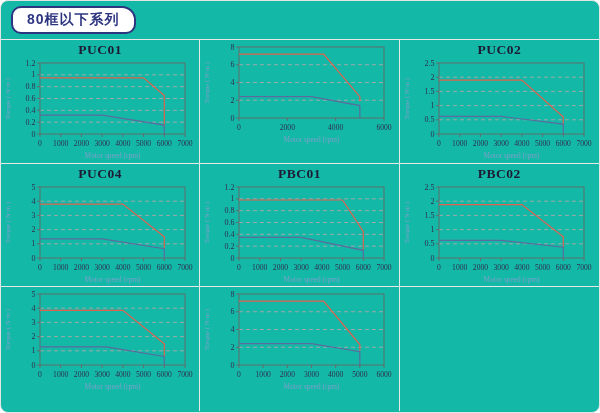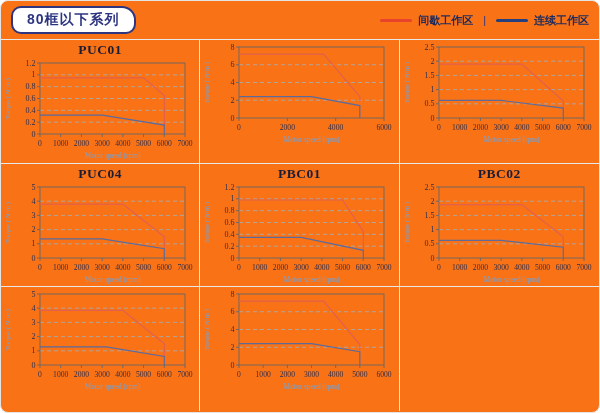--- a/index.html
+++ b/index.html
@@ -1,18 +1,18 @@
 <!DOCTYPE html>
 <html><head>
 <meta charset="utf-8">
 <style>
   html,body{margin:0;padding:0;background:#ffffff;}
   .page{
     width:600px;height:413px;box-sizing:border-box;
-    background:#f97316;border:1px solid #e4e4e4;border-radius:8px;
+    background:#14b8a6;border:1px solid #e4e4e4;border-radius:8px;
     font-family:"Liberation Sans",sans-serif;overflow:hidden;position:relative;
   }
   .header{
     height:38px;display:flex;align-items:center;justify-content:space-between;
     padding:0 10px;box-sizing:border-box;
   }
   .badge{
     border:2px solid #2d3580;color:#2d3580;font-weight:bold;font-size:14px;
     padding:3px 14px;border-radius:10px 14px 10px 10px;letter-spacing:1px;
     background:#fff;
@@ -42,31 +42,20 @@
     margin-right:1px;vertical-align:-2px;
   }
   svg.plot{display:block;margin:0 auto;}
 </style>
 </head>
 <body>
 
 <div class="page">
   <div class="header">
     <div class="badge">80框以下系列</div>
-    <div class="legend">
-      <span class="item">
-        <span class="bar" style="background: rgb(232, 67, 45);"></span>
-        <span>间歇工作区</span>
-      </span>
-      <span class="sep">|</span>
-      <span class="item">
-        <span class="bar" style="background: rgb(36, 64, 126);"></span>
-        <span>连续工作区</span>
-      </span>
-    </div>
   </div>
 
   <div class="grid">
     <div class="cell">
       <div class="chart-title"><span>PUC01</span></div>
       <svg class="plot" width="197" height="103" viewBox="0 0 197 103">
           <line x1="38" y1="64.16666666666667" x2="183" y2="64.16666666666667" stroke="#a9a9a9" stroke-width="0.9" stroke-dasharray="4 3"></line>
           <line x1="38" y1="52.33333333333333" x2="183" y2="52.33333333333333" stroke="#a9a9a9" stroke-width="0.9" stroke-dasharray="4 3"></line>
           <line x1="38" y1="40.5" x2="183" y2="40.5" stroke="#a9a9a9" stroke-width="0.9" stroke-dasharray="4 3"></line>
           <line x1="38" y1="28.666666666666664" x2="183" y2="28.666666666666664" stroke="#a9a9a9" stroke-width="0.9" stroke-dasharray="4 3"></line>
@@ -132,20 +121,21 @@
           <text x="134.66666666666666" y="87.5" text-anchor="middle" font-size="7.6" fill="#2f2f4f" font-family="&quot;Liberation Serif&quot;,serif">4000</text>
           <line x1="183" y1="76" x2="183" y2="79" stroke="#666666" stroke-width="0.9"></line>
           <text x="183" y="87.5" text-anchor="middle" font-size="7.6" fill="#2f2f4f" font-family="&quot;Liberation Serif&quot;,serif">6000</text>
           <polyline points="38,12.100000000000001 122.58333333333334,12.100000000000001 158.83333333333334,54.7 158.83333333333334,59.1375" fill="none" stroke="#e2604e" stroke-width="1.2"></polyline>
           <polyline points="38,54.7 110.5,54.7 158.83333333333334,63.575 158.83333333333334,76" fill="none" stroke="#5b6b9d" stroke-width="1.2"></polyline>
           <text x="110.5" y="100" text-anchor="middle" font-size="7.4" fill="#7aa0cc" font-family="&quot;Liberation Serif&quot;,serif">Motor speed (rpm)</text>
           <text x="8" y="40.5" text-anchor="middle" font-size="6.8" fill="#7aa0cc" font-family="&quot;Liberation Serif&quot;,serif" transform="rotate(-90 8 40.5)">Torque ( N·m )</text>
         </svg>
     </div>
     <div class="cell last-col">
+      <div class="chart-title"><span>PUC02</span></div>
       <svg class="plot" width="197" height="103" viewBox="0 0 197 103">
           <line x1="38" y1="61.8" x2="183" y2="61.8" stroke="#a9a9a9" stroke-width="0.9" stroke-dasharray="4 3"></line>
           <line x1="38" y1="47.599999999999994" x2="183" y2="47.599999999999994" stroke="#a9a9a9" stroke-width="0.9" stroke-dasharray="4 3"></line>
           <line x1="38" y1="33.4" x2="183" y2="33.4" stroke="#a9a9a9" stroke-width="0.9" stroke-dasharray="4 3"></line>
           <line x1="38" y1="19.199999999999996" x2="183" y2="19.199999999999996" stroke="#a9a9a9" stroke-width="0.9" stroke-dasharray="4 3"></line>
           <rect x="38" y="5" width="145" height="71" fill="none" stroke="#666666" stroke-width="0.9"></rect>
           <line x1="35" y1="76" x2="38" y2="76" stroke="#666666" stroke-width="0.9"></line>
           <text x="33.5" y="78.6" text-anchor="end" font-size="8" fill="#2f2f4f" font-family="&quot;Liberation Serif&quot;,serif">0</text>
           <line x1="35" y1="61.8" x2="38" y2="61.8" stroke="#666666" stroke-width="0.9"></line>
           <text x="33.5" y="64.39999999999999" text-anchor="end" font-size="8" fill="#2f2f4f" font-family="&quot;Liberation Serif&quot;,serif">0.5</text>

